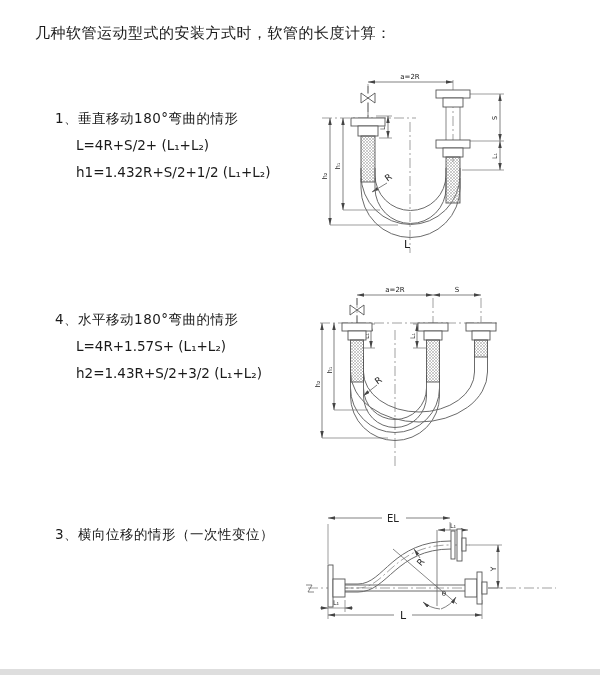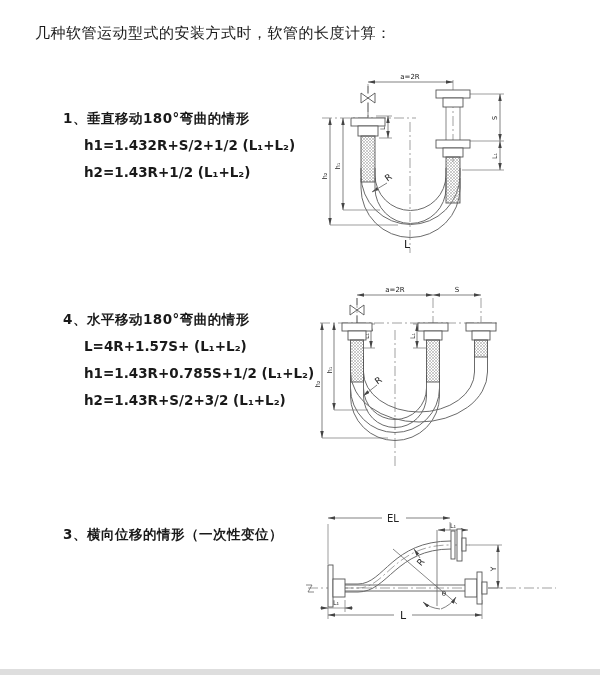--- a/index.html
+++ b/index.html
@@ -2,21 +2,21 @@
 <html><head>
 <meta charset="utf-8">
 <style>
   html,body{margin:0;padding:0;}
   body{
     width:600px;height:675px;position:relative;overflow:hidden;
     background:#ffffff;color:#1a1a1a;
     font-family:"DejaVu Sans","Liberation Sans",sans-serif;
   }
   .title{position:absolute;left:35px;top:24px;font-size:15px;letter-spacing:.5px;white-space:nowrap;}
-  .section{position:absolute;left:63px;font-weight:bold;}
+  .section{position:absolute;left:55px;}
   .heading{font-size:13.5px;letter-spacing:.5px;white-space:nowrap;line-height:18px;}
   .formulas{margin:5px 0 0 21px;}
   .formula{font-size:13.5px;line-height:27px;white-space:nowrap;}
   .s3 .formula{line-height:25.5px;}
   svg.diag{position:absolute;}
   svg.diag text{fill:#222;font-family:"DejaVu Sans","Liberation Sans",sans-serif;}
   .dimline{stroke:#4a4a4a;stroke-width:.7;fill:none;}
   .extline{stroke:#5a5a5a;stroke-width:.6;fill:none;}
   .cl{stroke:#7a7a7a;stroke-width:.7;fill:none;stroke-dasharray:10 3 2 3;}
   .hose{stroke:#6b6b6b;stroke-width:1;fill:none;}
@@ -29,22 +29,22 @@
   .bottom-bar{position:absolute;left:0;bottom:0;width:600px;height:6px;background:#dedede;}
 </style>
 </head>
 <body>
 
 <div class="title">几种软管运动型式的安装方式时，软管的长度计算：</div>
 
 <div class="section" style="top:109px">
   <div class="heading">1、垂直移动180°弯曲的情形</div>
   <div class="formulas">
+    <div class="formula">L=4R+S/2+ (L₁+L₂)</div>
     <div class="formula">h1=1.432R+S/2+1/2 (L₁+L₂)</div>
-    <div class="formula">h2=1.43R+1/2 (L₁+L₂)</div>
   </div>
 </div>
 
 <svg class="diag" style="left:310px;top:70px" width="285" height="196" viewBox="0 0 285 196">
   <defs>
     <marker id="d1-ae" markerUnits="userSpaceOnUse" markerWidth="8" markerHeight="4" refX="7" refY="1.75" orient="auto">
         <path d="M0,0 L7,1.75 L0,3.5 z" fill="#444"></path>
       </marker>
     <marker id="d1-as" markerUnits="userSpaceOnUse" markerWidth="8" markerHeight="4" refX="0" refY="1.75" orient="auto">
         <path d="M7,0 L0,1.75 L7,3.5 z" fill="#444"></path>
@@ -115,21 +115,20 @@
     <rect class="fit" x="126" y="70" width="34" height="8"></rect>
     <rect class="fit" x="133" y="78" width="20" height="9"></rect>
     <rect class="hx" x="136" y="87" width="14" height="46" fill="url(#d1-hx)"></rect>
   </g>
 </svg>
 
 <div class="section" style="top:310px">
   <div class="heading">4、水平移动180°弯曲的情形</div>
   <div class="formulas">
     <div class="formula">L=4R+1.57S+ (L₁+L₂)</div>
-    <div class="formula">h1=1.43R+0.785S+1/2 (L₁+L₂)</div>
     <div class="formula">h2=1.43R+S/2+3/2 (L₁+L₂)</div>
   </div>
 </div>
 
 <svg class="diag" style="left:310px;top:280px" width="285" height="195" viewBox="0 0 285 195">
   <defs>
     <marker id="d2-ae" markerUnits="userSpaceOnUse" markerWidth="8" markerHeight="4" refX="7" refY="1.75" orient="auto">
         <path d="M0,0 L7,1.75 L0,3.5 z" fill="#444"></path>
       </marker>
     <marker id="d2-as" markerUnits="userSpaceOnUse" markerWidth="8" markerHeight="4" refX="0" refY="1.75" orient="auto">

